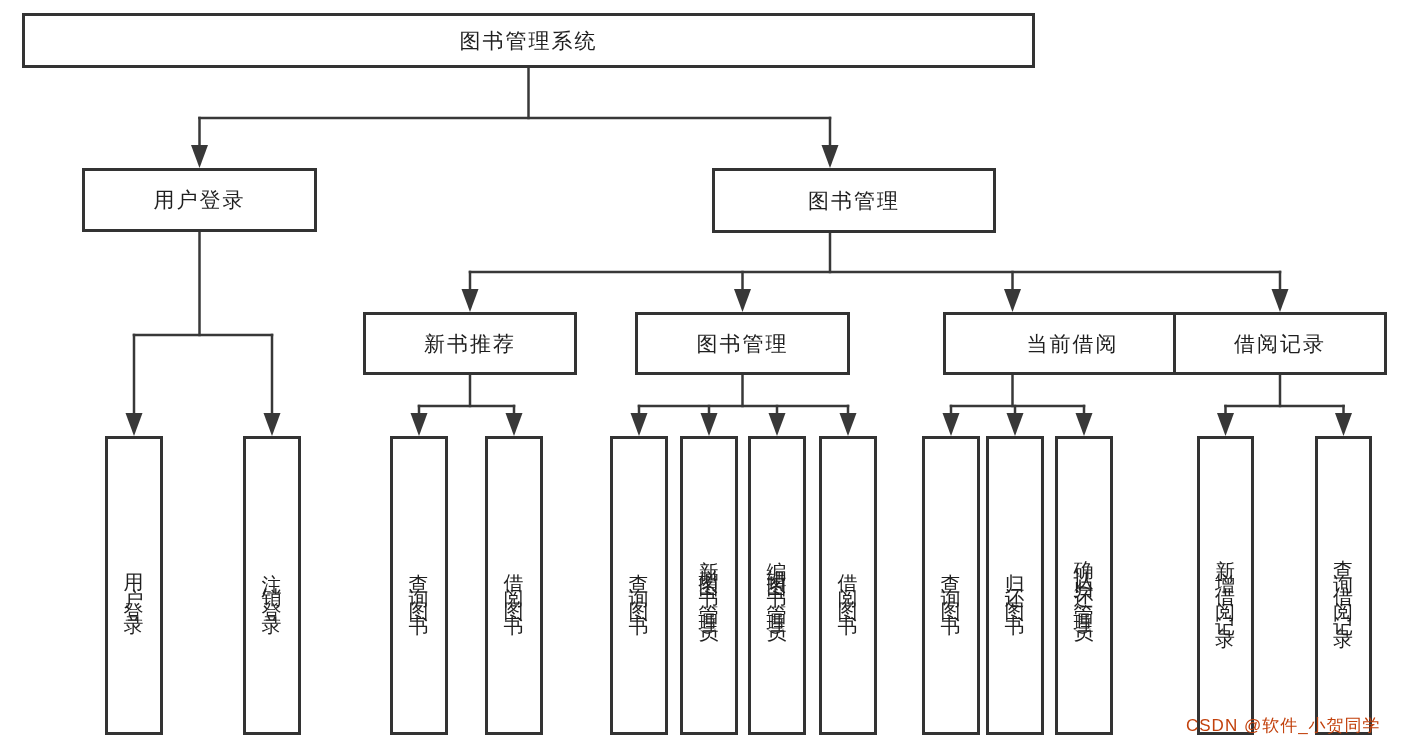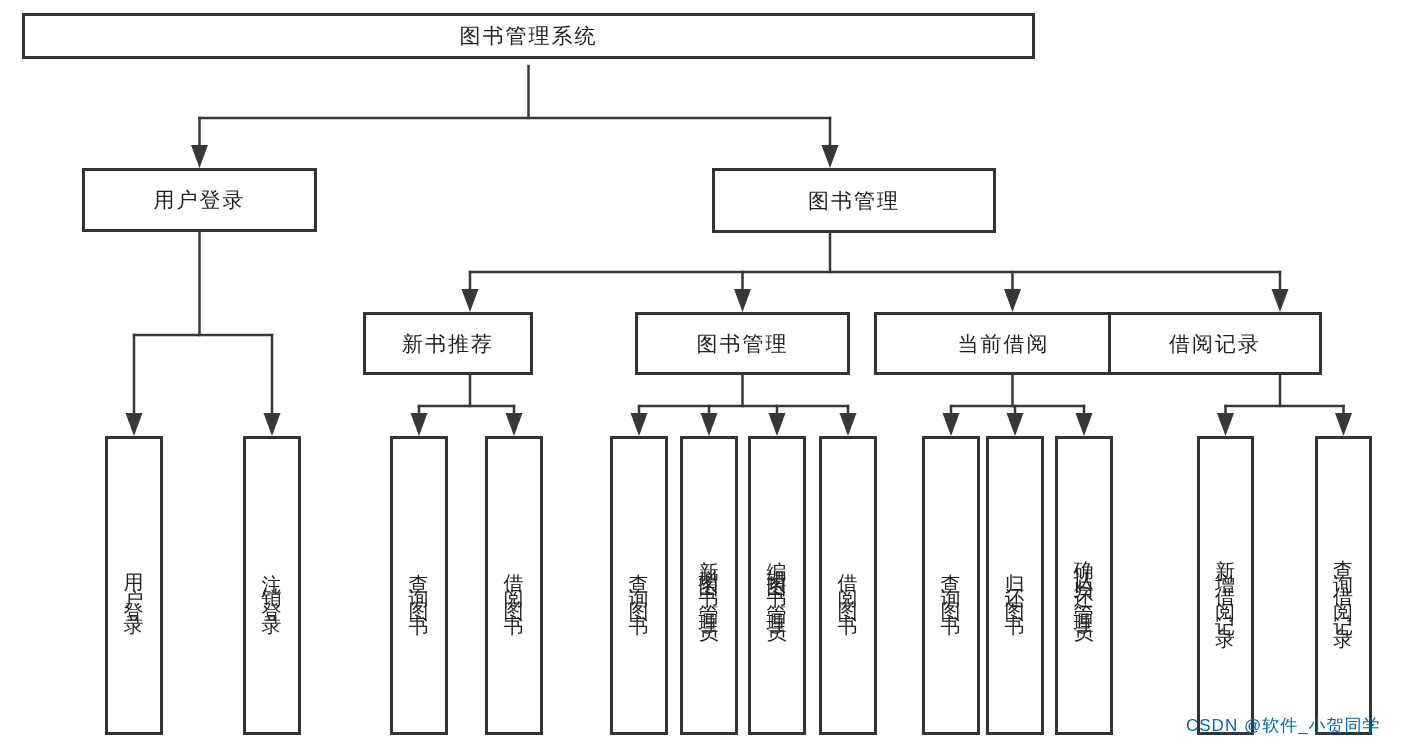--- a/index.html
+++ b/index.html
@@ -28,21 +28,21 @@
     writing-mode:vertical-rl;
     text-orientation:mixed;
     font-size:20px;
     line-height:1;
   }
   .watermark{
     position:absolute;
     left:1186px;top:714px;
     font-size:17px;
     letter-spacing:1px;
-    color:#0369a1;
+    color:#c2410c;
     z-index:5;
     white-space:nowrap;
   }
 </style>
 </head>
 <body>
 
 <div class="canvas">
   <svg id="connectors" width="1405" height="747" viewBox="0 0 1405 747">
       <line x1="528.5" y1="66" x2="528.5" y2="118" stroke="#383838" stroke-width="2.5" stroke-linecap="square"></line>
@@ -92,27 +92,27 @@
       <line x1="1084" y1="406" x2="1084" y2="416" stroke="#383838" stroke-width="2.5" stroke-linecap="square"></line>
       <polygon points="1075.5,413 1092.5,413 1084,436" fill="#383838"></polygon>
       <line x1="1280" y1="375" x2="1280" y2="406" stroke="#383838" stroke-width="2.5" stroke-linecap="square"></line>
       <line x1="1225.5" y1="406" x2="1343.5" y2="406" stroke="#383838" stroke-width="2.5" stroke-linecap="square"></line>
       <line x1="1225.5" y1="406" x2="1225.5" y2="416" stroke="#383838" stroke-width="2.5" stroke-linecap="square"></line>
       <polygon points="1217,413 1234,413 1225.5,436" fill="#383838"></polygon>
       <line x1="1343.5" y1="406" x2="1343.5" y2="416" stroke="#383838" stroke-width="2.5" stroke-linecap="square"></line>
       <polygon points="1335,413 1352,413 1343.5,436" fill="#383838"></polygon>
     </svg>
   <div id="nodes">
-      <div class="box h" style="left: 22px; top: 13px; width: 1013px; height: 46px;">图书管理系统</div>
+      <div class="box h" style="left: 22px; top: 13px; width: 1013px; height: 55px;">图书管理系统</div>
       <div class="box h" style="left: 82px; top: 168px; width: 235px; height: 64px;">用户登录</div>
       <div class="box h" style="left: 712px; top: 168px; width: 284px; height: 65px;">图书管理</div>
-      <div class="box h" style="left: 363px; top: 312px; width: 170px; height: 63px;">新书推荐</div>
+      <div class="box h" style="left: 363px; top: 312px; width: 214px; height: 63px;">新书推荐</div>
       <div class="box h" style="left: 635px; top: 312px; width: 215px; height: 63px;">图书管理</div>
-      <div class="box h" style="left: 874px; top: 312px; width: 259px; height: 63px;">当前借阅</div>
-      <div class="box h" style="left: 1108px; top: 312px; width: 214px; height: 63px;">借阅记录</div>
+      <div class="box h" style="left: 943px; top: 312px; width: 259px; height: 63px;">当前借阅</div>
+      <div class="box h" style="left: 1173px; top: 312px; width: 214px; height: 63px;">借阅记录</div>
       <div class="box v" style="left: 105px; top: 436px; width: 58px; height: 299px; letter-spacing: 14px;">用户登录</div>
       <div class="box v" style="left: 243px; top: 436px; width: 58px; height: 299px; letter-spacing: 14px;">注销登录</div>
       <div class="box v" style="left: 390px; top: 436px; width: 58px; height: 299px; letter-spacing: 14px;">查询图书</div>
       <div class="box v" style="left: 485px; top: 436px; width: 58px; height: 299px; letter-spacing: 14px;">借阅图书</div>
       <div class="box v" style="left: 610px; top: 436px; width: 58px; height: 299px; letter-spacing: 14px;">查询图书</div>
       <div class="box v" style="left: 680px; top: 436px; width: 58px; height: 299px; letter-spacing: 8.9px;">新增图书（管理员）</div>
       <div class="box v" style="left: 748px; top: 436px; width: 58px; height: 299px; letter-spacing: 8.9px;">编辑图书（管理员）</div>
       <div class="box v" style="left: 819px; top: 436px; width: 58px; height: 299px; letter-spacing: 14px;">借阅图书</div>
       <div class="box v" style="left: 922px; top: 436px; width: 58px; height: 299px; letter-spacing: 14px;">查询图书</div>
       <div class="box v" style="left: 986px; top: 436px; width: 58px; height: 299px; letter-spacing: 14px;">归还图书</div>

